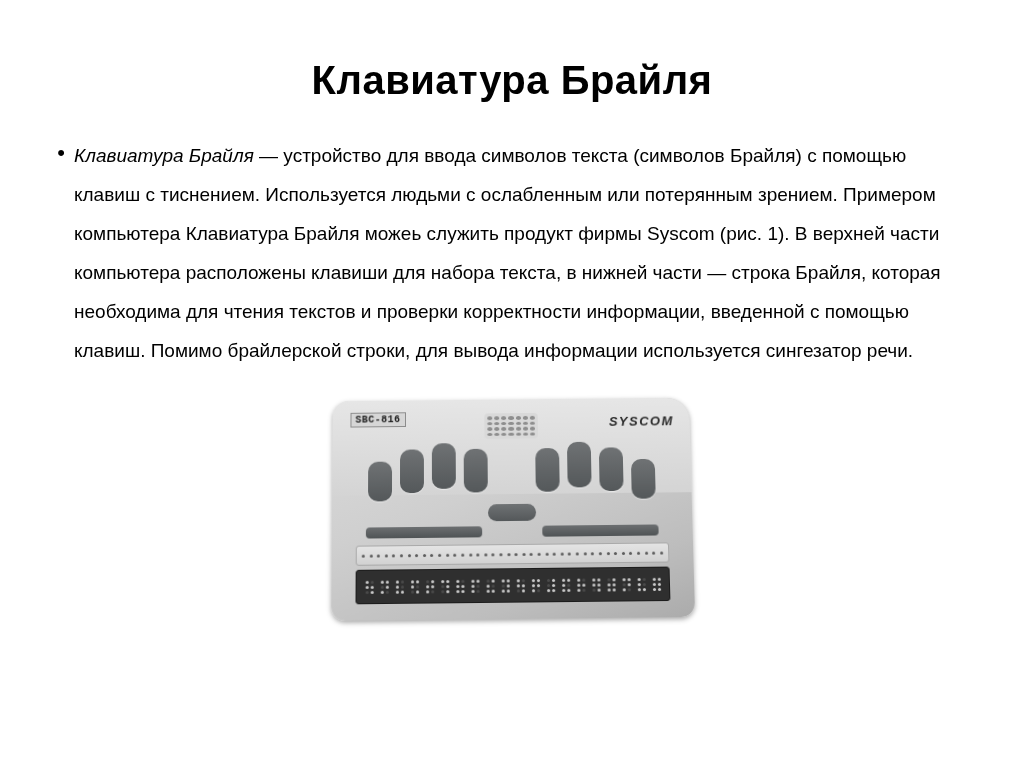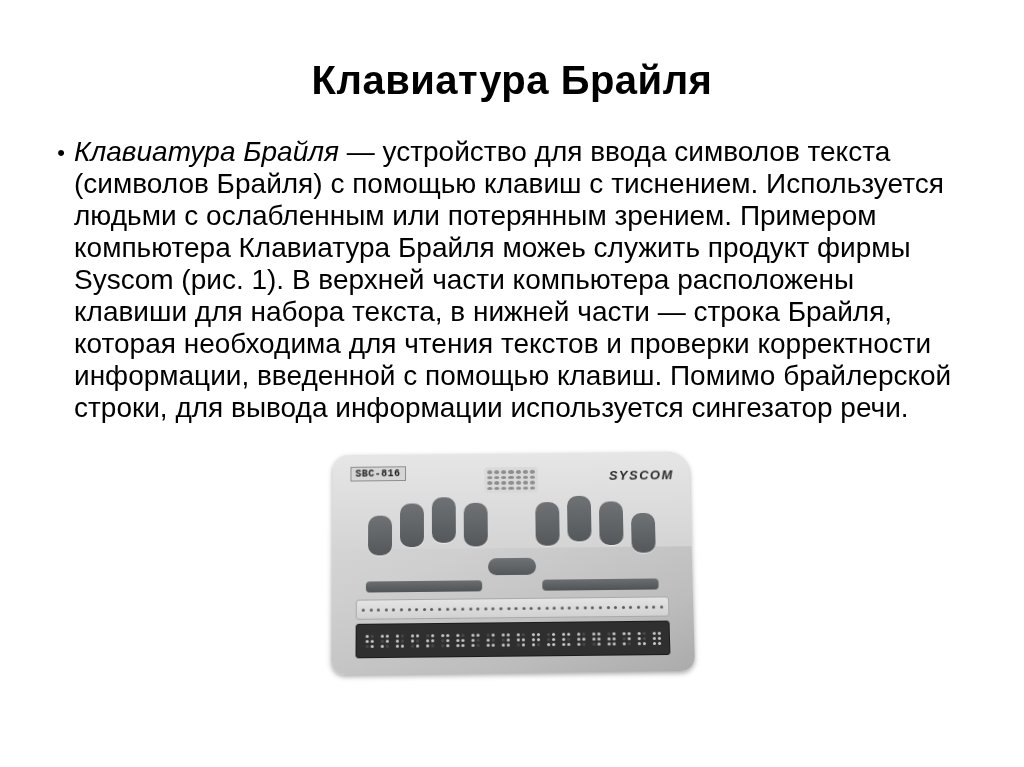--- a/index.html
+++ b/index.html
@@ -40,22 +40,22 @@
     width: 26px;
     flex: 0 0 26px;
     font-size: 22px;
     line-height: 30px;
     text-align: center;
     padding-top: 2px;
     color: #000;
   }
   .bullet-text {
     flex: 1 1 auto;
-    font-size: 28px;
-    line-height: 32px;
+    font-size: 19px;
+    line-height: 39px;
     text-align: left;
   }
   .bullet-text .em {
     font-style: italic;
   }
   .figure-wrap {
     margin-top: 28px;
     display: flex;
     justify-content: center;
   }

